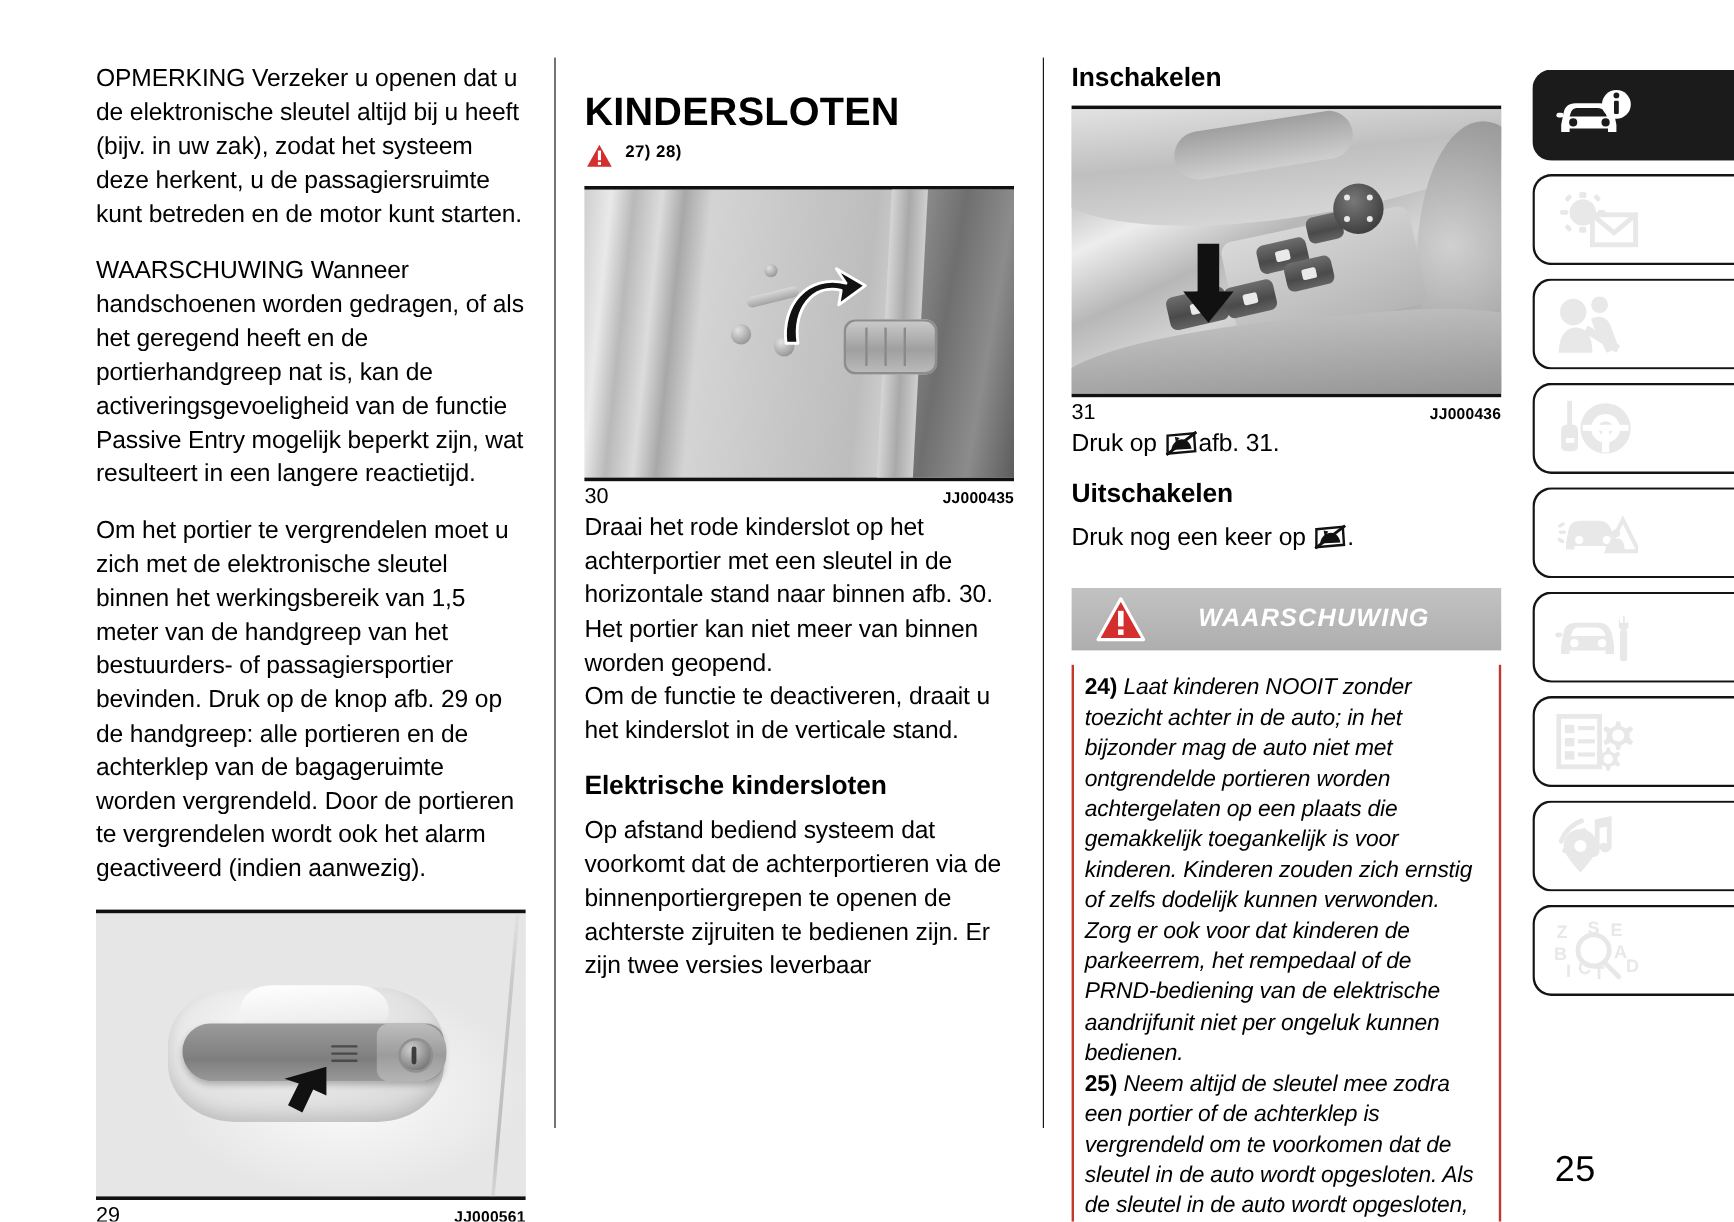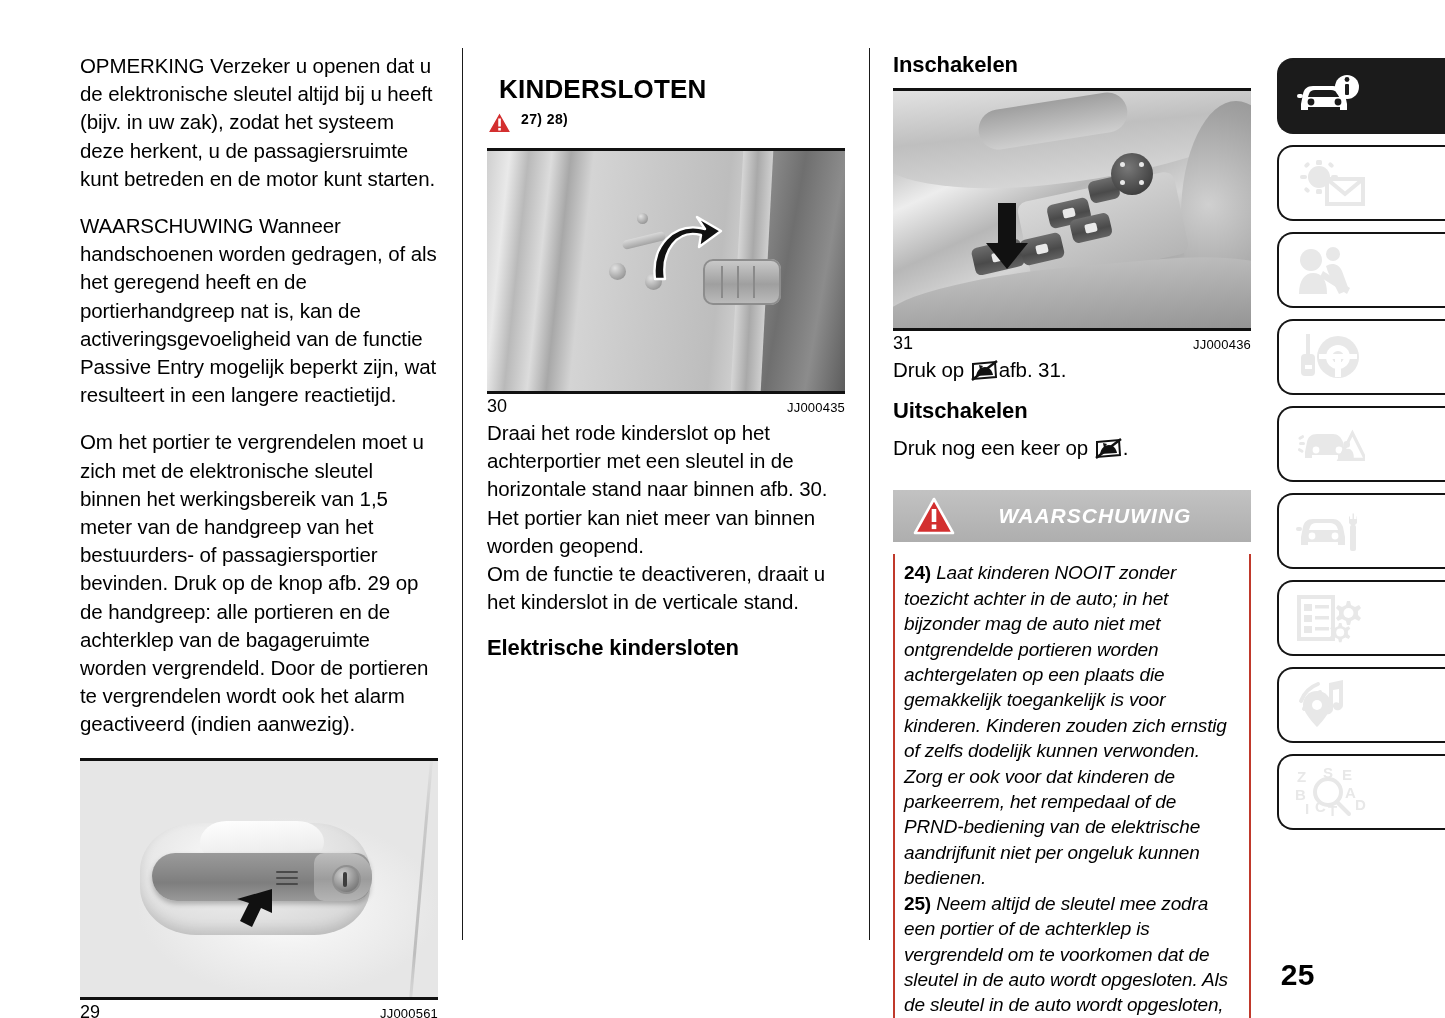--- a/index.html
+++ b/index.html
@@ -43,23 +43,23 @@
   
   p.body {
     font-size: 20.5px;
     line-height: 28.2px;
     margin: 0 0 19px 0;
     letter-spacing: -0.1px;
   }
   p.body.tight { margin-bottom: 0; }
 
   h2.section {
-    font-size: 26px;
+    font-size: 33px;
     font-weight: bold;
-    margin: 22px 0 6px 12px;
+    margin: 22px 0 6px 0;
     letter-spacing: 0.2px;
   }
   h3.sub {
     font-size: 22px;
     font-weight: bold;
     margin: 16px 0 10px 0;
     letter-spacing: -0.1px;
   }
   h3.sub.first { margin-top: 0; }
 
@@ -80,21 +80,21 @@
   
   .figure { margin: 0; }
   .fig-cap {
     display: flex;
     justify-content: space-between;
     align-items: baseline;
     margin-top: 2px;
     margin-bottom: 1px;
   }
   .fig-num { font-size: 18px; }
-  .fig-code { font-size: 13px; font-weight: normal; letter-spacing: 0.2px; }
+  .fig-code { font-size: 13px; font-weight: bold; letter-spacing: 0.2px; }
 
   
   .photo29 {
     width: 358px; height: 236px;
     border-top: 3px solid #111;
     border-bottom: 3px solid #111;
     background:
       radial-gradient(ellipse 150px 90px at 58% 62%, #ffffff 0%, #f2f2f2 45%, #e6e6e6 100%),
       linear-gradient(178deg, #e9e9e9 0%, #efefef 35%, #e3e3e3 100%);
     position: relative;
@@ -335,25 +335,24 @@
   }
   .tab.active {
     background: #1b1b1b;
     border-color: #1b1b1b;
   }
   .tab svg { display: block; }
 
   
   .page-number {
     position: absolute;
-    right: 130px;
+    right: 115px;
     bottom: 26px;
     font-size: 30px;
     letter-spacing: 0.5px;
-    font-weight: bold;
   }
 </style>
 </head>
 <body>
 
 <div class="page">
 
   <div class="rule rule-1"></div>
   <div class="rule rule-2"></div>
 
@@ -427,20 +426,21 @@
       <figcaption class="fig-cap">
         <span class="fig-num">30</span>
         <span class="fig-code">JJ000435</span>
       </figcaption>
     </figure>
 
     <p class="body" style="margin-top:2px;margin-bottom:0">Draai het rode kinderslot op het achterportier met een sleutel in de horizontale stand naar binnen afb. 30. Het portier kan niet meer van binnen worden geopend.</p>
     <p class="body">Om de functie te deactiveren, draait u het kinderslot in de verticale stand.</p>
 
     <h3 class="sub">Elektrische kindersloten</h3>
+    <p class="body tight">Op afstand bediend systeem dat voorkomt dat de achterportieren via de binnenportiergrepen te openen de achterste zijruiten te bedienen zijn. Er zijn twee versies leverbaar</p>
   </div>
 
   <div class="col col3">
     <h3 class="sub first">Inschakelen</h3>
 
     <figure class="figure">
       <div class="photo31">
         <div class="top-trim"></div>
         <div class="handle-recess"></div>
         <div class="wheel-edge"></div>

